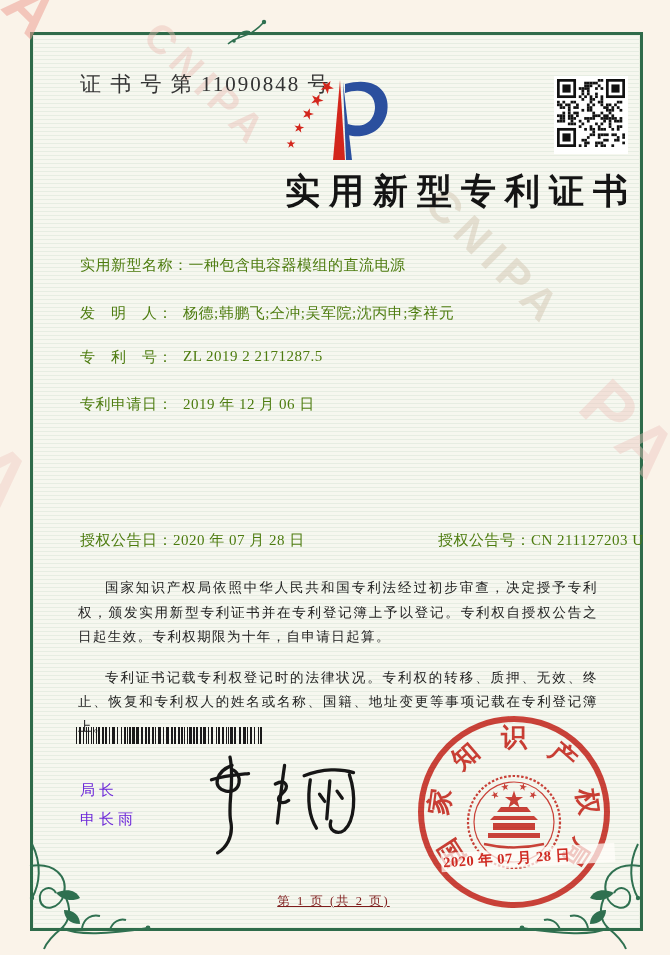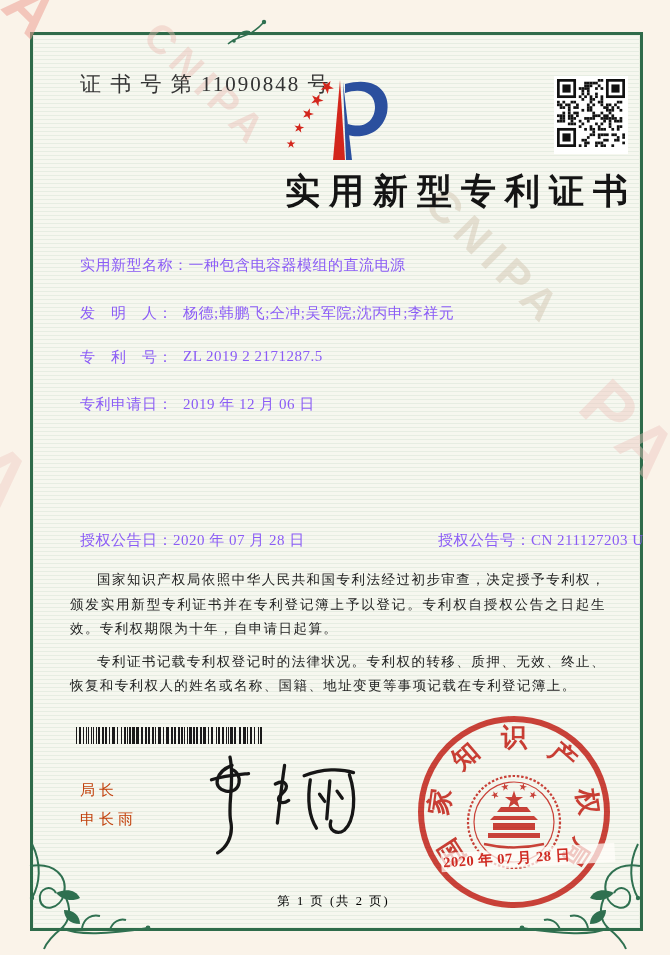--- a/index.html
+++ b/index.html
@@ -26,41 +26,41 @@
   .wm3{left:576px;top:392px;font-size:70px;letter-spacing:10px;color:rgba(238,198,190,.45);}
   .wm4{left:-30px;top:430px;font-size:78px;color:rgba(238,198,190,.40);}
   .wm5{left:8px;top:-28px;font-size:64px;color:rgba(236,160,150,.55);}
   .cert-no{position:absolute;left:80px;top:70px;z-index:2;font-size:21px;letter-spacing:2px;color:#333;}
   .logo{position:absolute;left:282px;top:74px;z-index:2;}
   .qr{position:absolute;left:554px;top:76px;z-index:2;background:#fff;padding:3px;}
   .title{
     position:absolute;left:30px;top:168px;width:607px;z-index:2;
     text-align:right;font-size:35px;font-weight:700;letter-spacing:9px;color:#141414;
   }
-  .row{position:absolute;left:80px;z-index:2;font-size:15px;letter-spacing:.5px;color:#8b5cf6;}
+  .row{position:absolute;left:80px;z-index:2;font-size:15px;letter-spacing:.5px;color:#4d7c0f;}
   .f-label{display:inline-block;min-width:103px;white-space:pre;vertical-align:top;}
   .f-value{display:inline-block;vertical-align:top;max-width:440px;}
   .f-value.wide{width:432px;line-height:1.45;}
   .grant-right{position:absolute;left:358px;top:0;white-space:nowrap;}
   .bodytext{position:absolute;left:62px;top:560px;width:552px;z-index:2;
     font-size:13.5px;line-height:1.82;letter-spacing:1.4px;color:#222;text-align:justify;}
-  .bodytext p{margin:8px;text-indent:2em;font-family:Liberation Serif, serif;}
+  .bodytext p{margin:16px;text-indent:2em;font-family:Liberation Serif, serif;}
   .barcode{position:absolute;left:75px;top:727px;z-index:2;}
   .issuer{position:absolute;left:80px;top:781px;z-index:2;
-    font-family:"Liberation Sans","DejaVu Sans",sans-serif;font-size:15px;letter-spacing:4px;color:#c2410c;}
+    font-family:"Liberation Sans","DejaVu Sans",sans-serif;font-size:15px;letter-spacing:4px;color:#6d28d9;}
   .issuer div{margin-bottom:10px;}
   .signature{position:absolute;left:195px;top:753px;z-index:2;}
   .seal{position:absolute;left:414px;top:712px;z-index:4;mix-blend-mode:multiply;opacity:.92;}
   .seal-date{
     position:absolute;left:441px;top:848px;z-index:5;width:170px;white-space:nowrap;
     transform:rotate(-3.5deg);font-size:14.5px;font-weight:700;letter-spacing:.5px;color:#cf2a22;
     background:rgba(255,253,249,.72);padding:0 2px;
   }
   .footer{position:absolute;left:30px;top:893px;width:607px;z-index:2;text-align:center;
-    font-size:12.5px;letter-spacing:2px;color:#000000;}
+    font-size:12.5px;letter-spacing:2px;color:#7f1d1d;text-decoration:underline;}
   .orn{position:absolute;z-index:2;pointer-events:none;}
   .orn-bl{left:22px;top:836px;}
   .orn-br{left:518px;top:836px;transform:scaleX(-1);}
   .orn-top{left:224px;top:14px;}
 </style>
 </head>
 <body>
 
 <div class="page">
 

